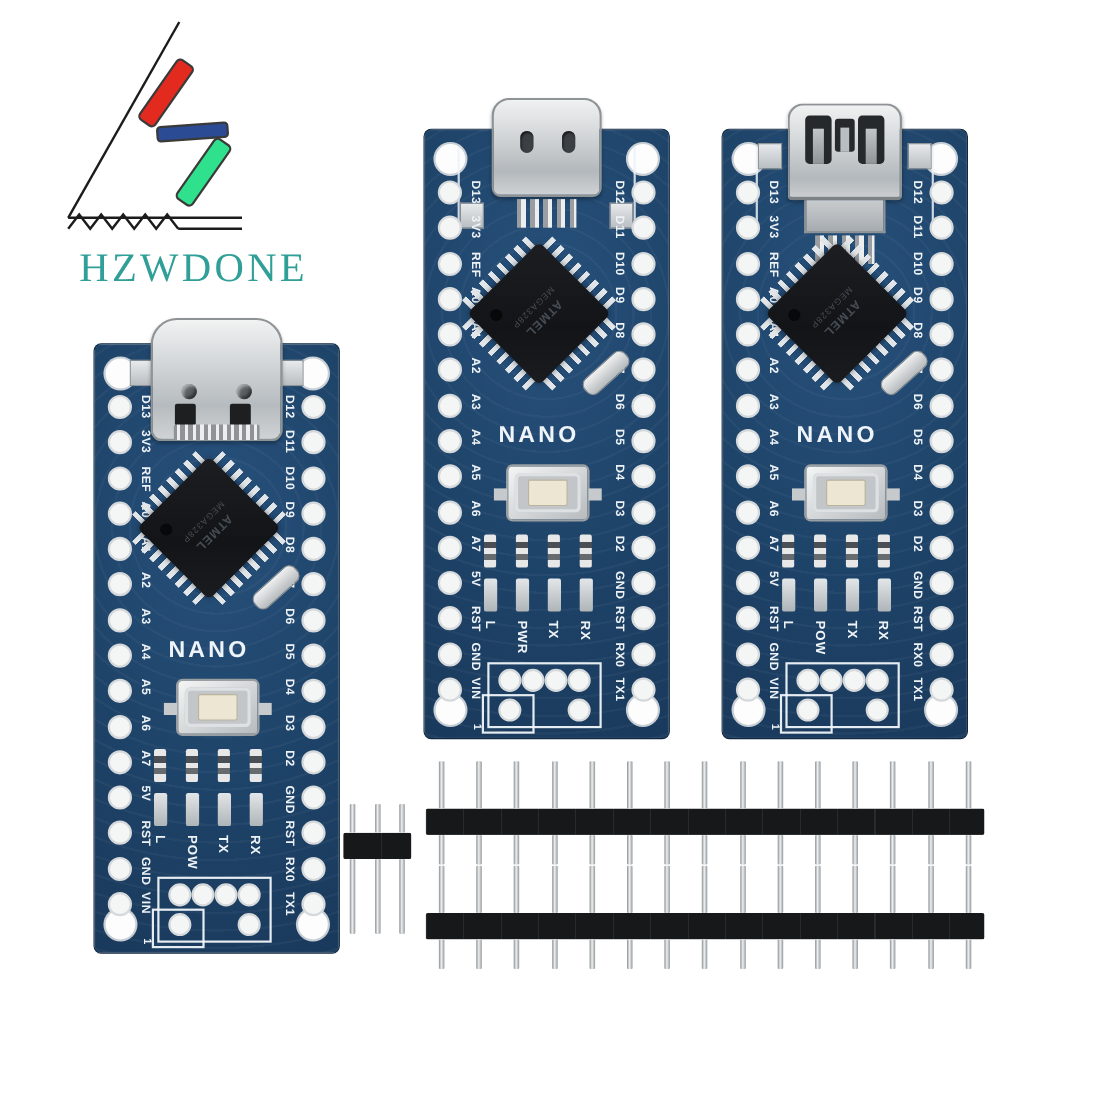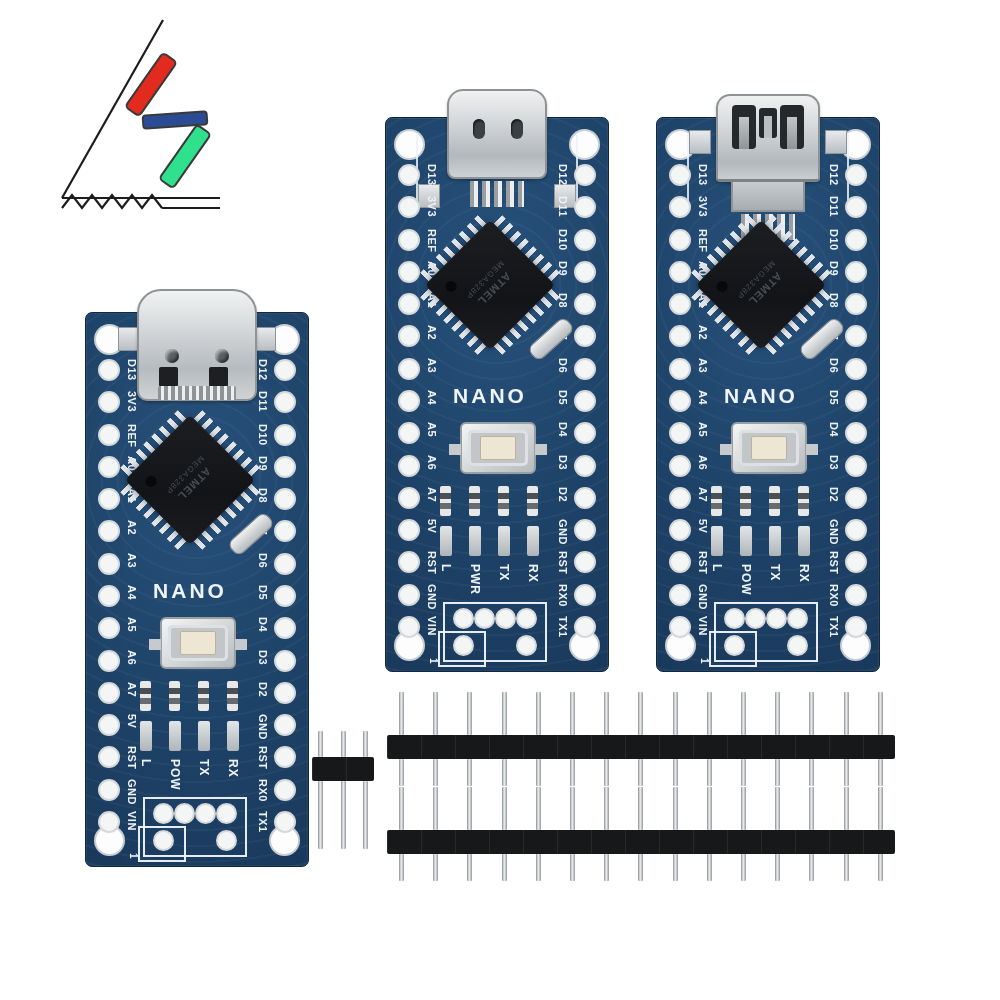--- a/index.html
+++ b/index.html
@@ -134,20 +134,21 @@
   <div class="logo">
     <svg width="240" height="250" viewBox="0 0 240 250">
       <line x1="125" y1="8" x2="24" y2="186" stroke="#1c1c1c" stroke-width="2.2"></line>
       <line x1="24" y1="186" x2="182" y2="186" stroke="#1c1c1c" stroke-width="2.2"></line>
       <polyline points="24,196 34,183 44,196 54,183 64,196 74,183 84,196 94,183 104,196 114,183 124,196" fill="none" stroke="#1c1c1c" stroke-width="2.2"></polyline>
       <line x1="124" y1="196" x2="182" y2="196" stroke="#1c1c1c" stroke-width="2.2"></line>
       <rect x="104.5" y="39.5" width="17" height="66" rx="4" transform="rotate(35 113 72.5)" stroke="#3a3a3a" stroke-width="2" fill="#e32a1f"></rect>
       <rect x="105" y="101.5" width="64" height="13" rx="3" transform="rotate(-4 137 108)" stroke="#3a3a3a" stroke-width="2" fill="#2b4c94"></rect>
       <rect x="138.5" y="111.5" width="17" height="66" rx="4" transform="rotate(35 147 144.5)" stroke="#3a3a3a" stroke-width="2" fill="#2fe08c"></rect>
     </svg>
+    <div class="brand-text">HZWDONE</div>
   </div>
 
   <div class="board usb-c" style="left:85px;top:312px;">
     <div class="hole tl"></div>
     <div class="hole tr"></div>
     <div class="hole bl"></div>
     <div class="hole br"></div>
     <div class="side-pad l"></div>
     <div class="side-pad r"></div>
     <div class="usb">

